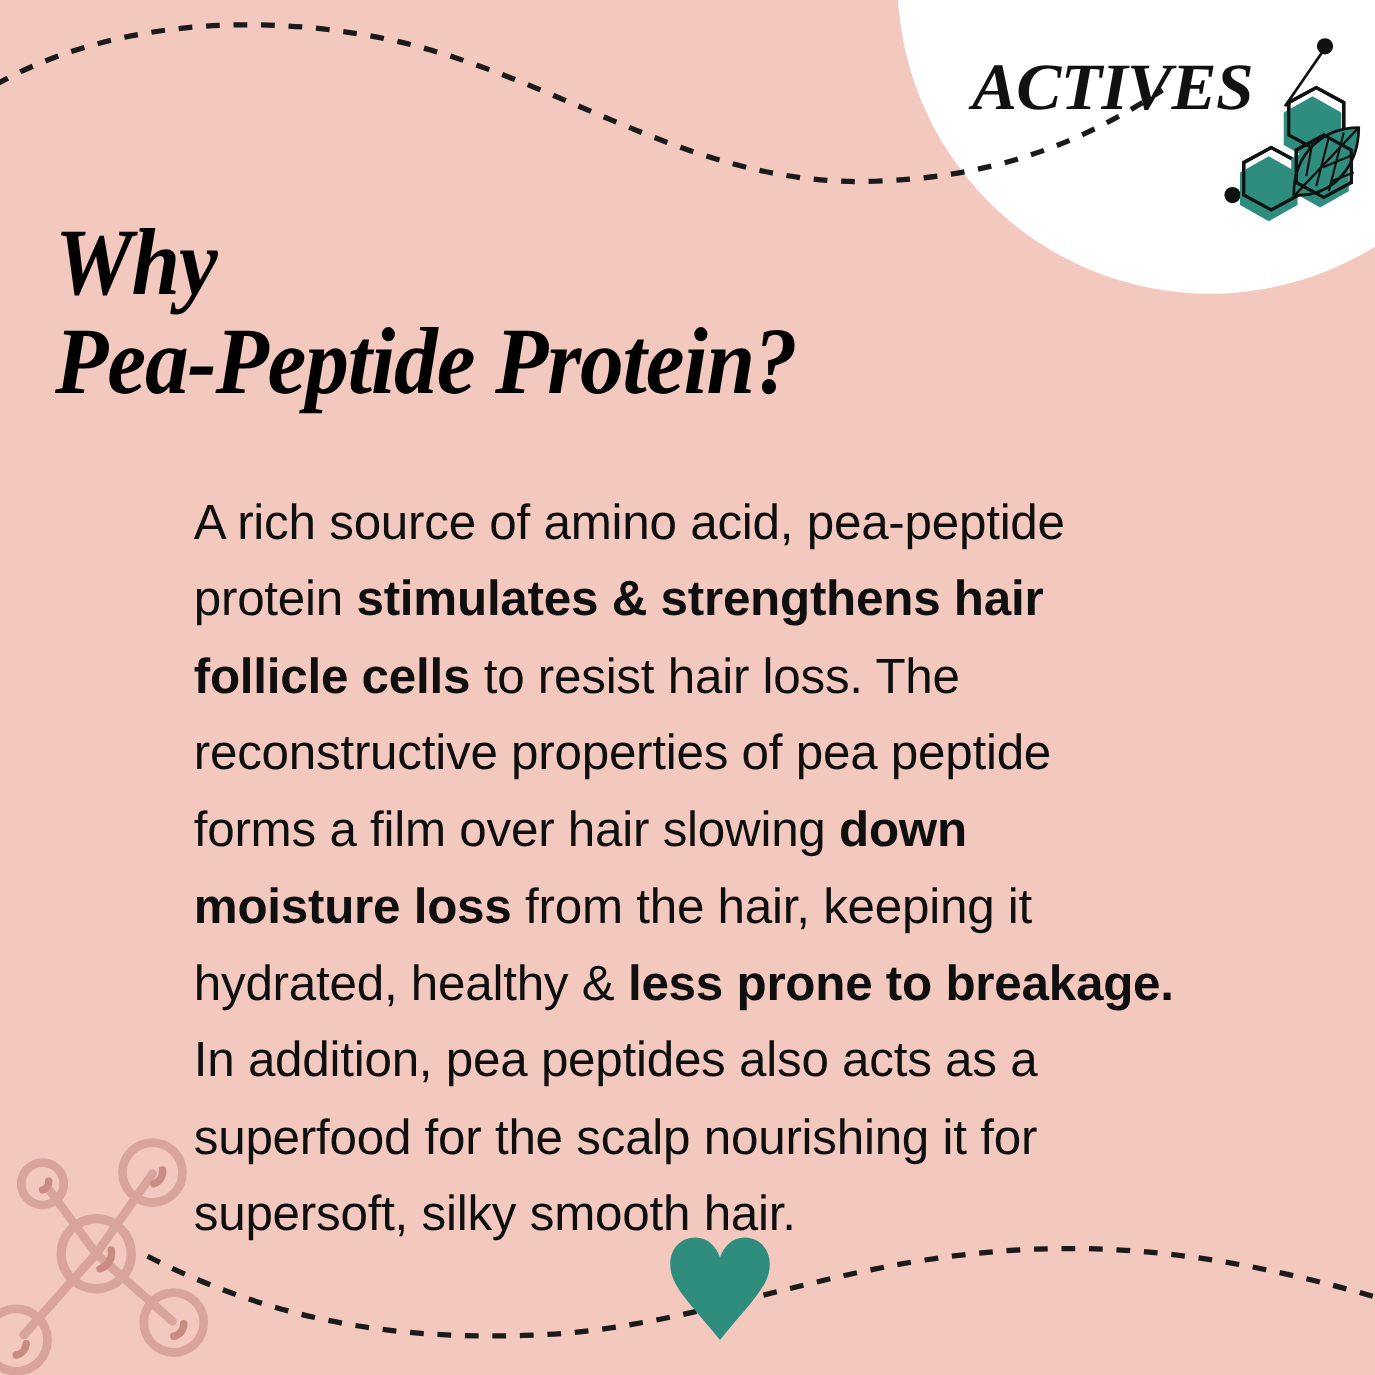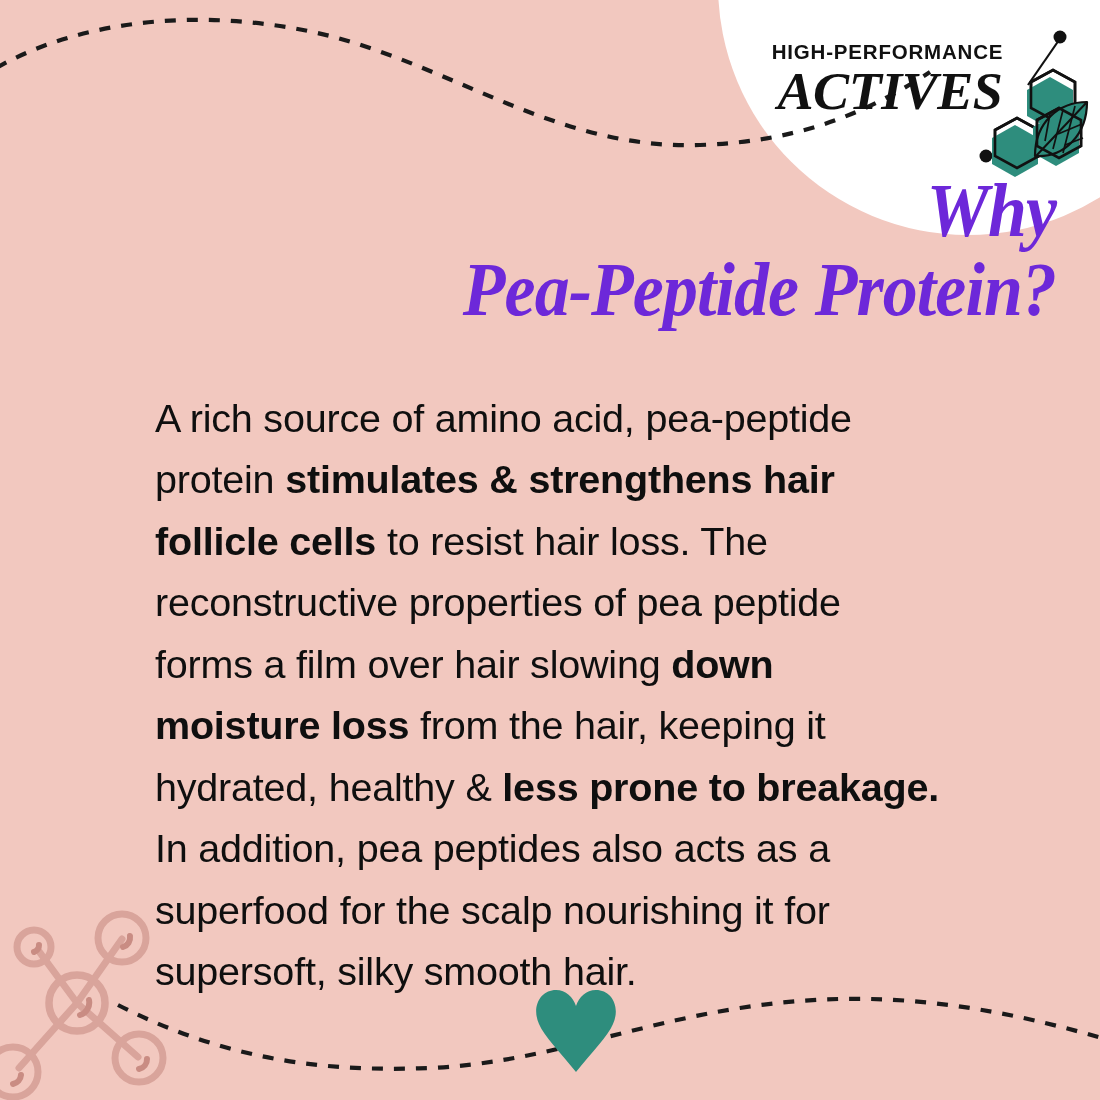--- a/index.html
+++ b/index.html
@@ -81,22 +81,22 @@
     width: 130px;
     height: 190px;
   }
 
   
   #headline {
     position: absolute;
     left: 0;
     top: 152px;
     width: 1100px;
-    text-align: right;
-    color: #6d28d9;
+    text-align: left;
+    color: #000000;
     font-family: "Liberation Serif", serif;
     font-style: italic;
     font-weight: 700;
     line-height: 0.98;
   }
   #headline .hl-1 {
     display: block;
     font-size: 76px;
     letter-spacing: -1px;
     transform: scaleX(0.92);
@@ -154,21 +154,20 @@
              C 560 1052, 544 1036, 539 1024
              C 531 1006, 541 990, 556 990
              C 566 990, 573 997, 576 1006
              C 579 997, 586 990, 596 990
              C 611 990, 621 1006, 613 1024
              C 608 1036, 592 1052, 576 1072 Z" fill="#2E8D7D"></path>
   </svg>
 
   <div id="logo">
     <div id="logo-text">
-      <div id="logo-line1">HIGH-PERFORMANCE</div>
       <div id="logo-line2">ACTIVES</div>
     </div>
 
     <svg id="logo-mark" viewBox="0 0 130 190" xmlns="http://www.w3.org/2000/svg">
 
       <line x1="53" y1="75" x2="84" y2="30" stroke="#111111" stroke-width="2.2"></line>
       <circle cx="85" cy="27" r="6.5" fill="#111111"></circle>
 
       <line x1="13" y1="146" x2="42" y2="146" stroke="#111111" stroke-width="2.2"></line>
       <circle cx="11" cy="146" r="6.5" fill="#111111"></circle>

